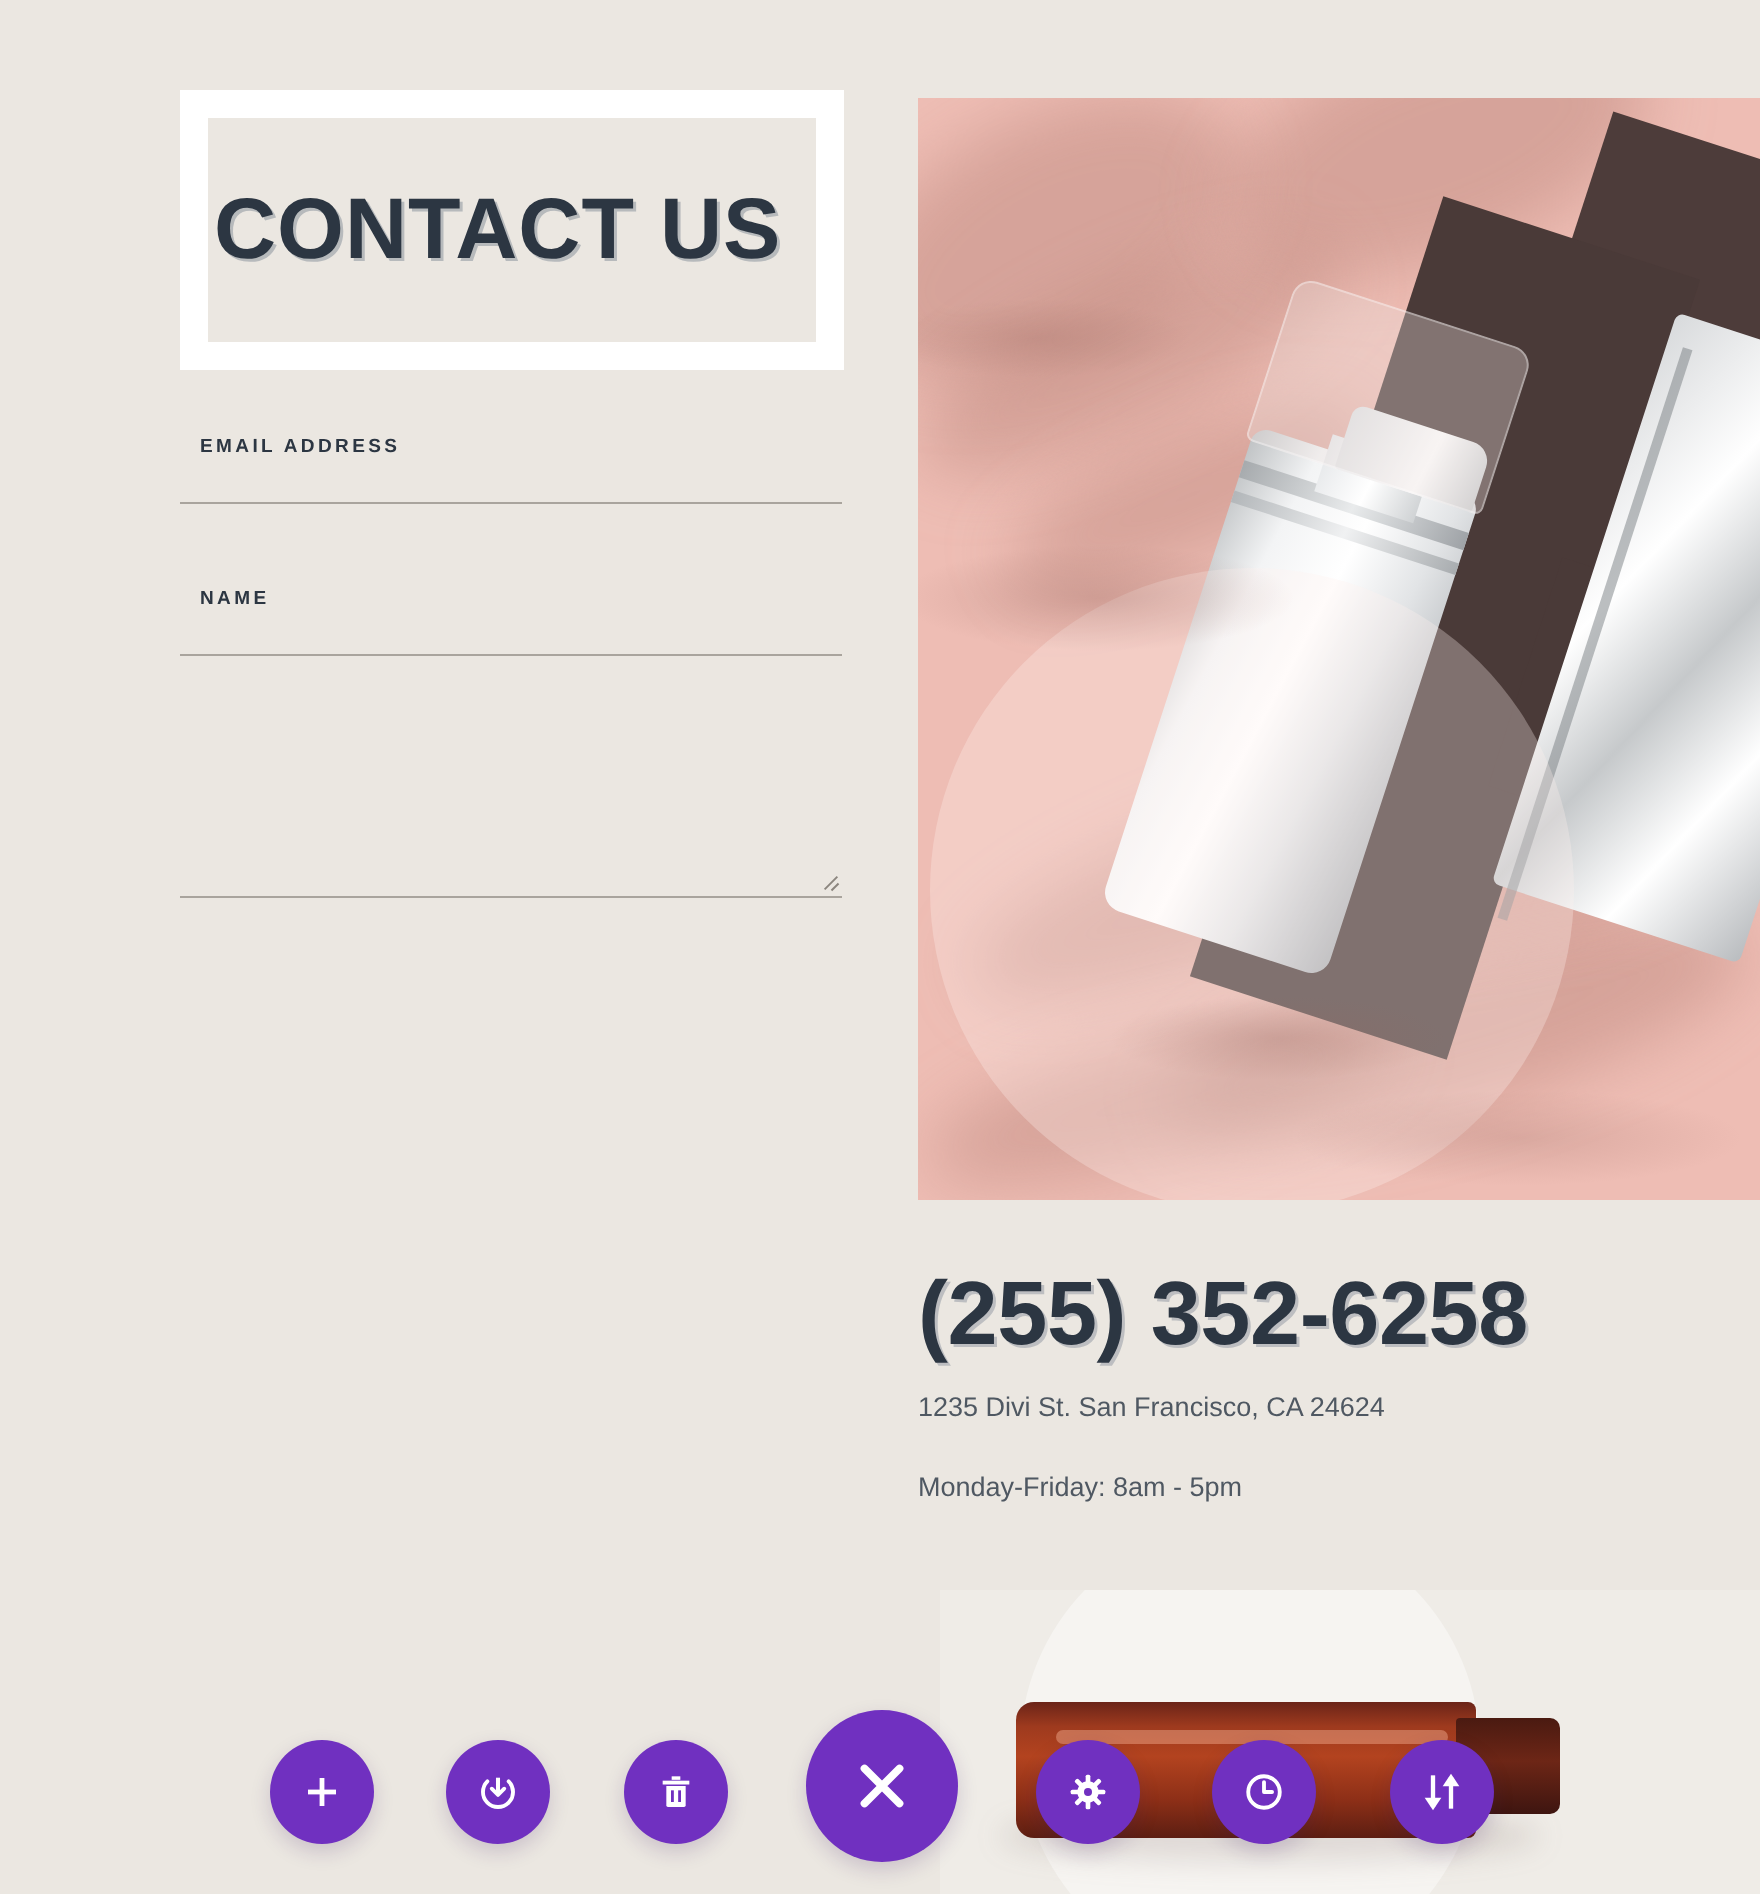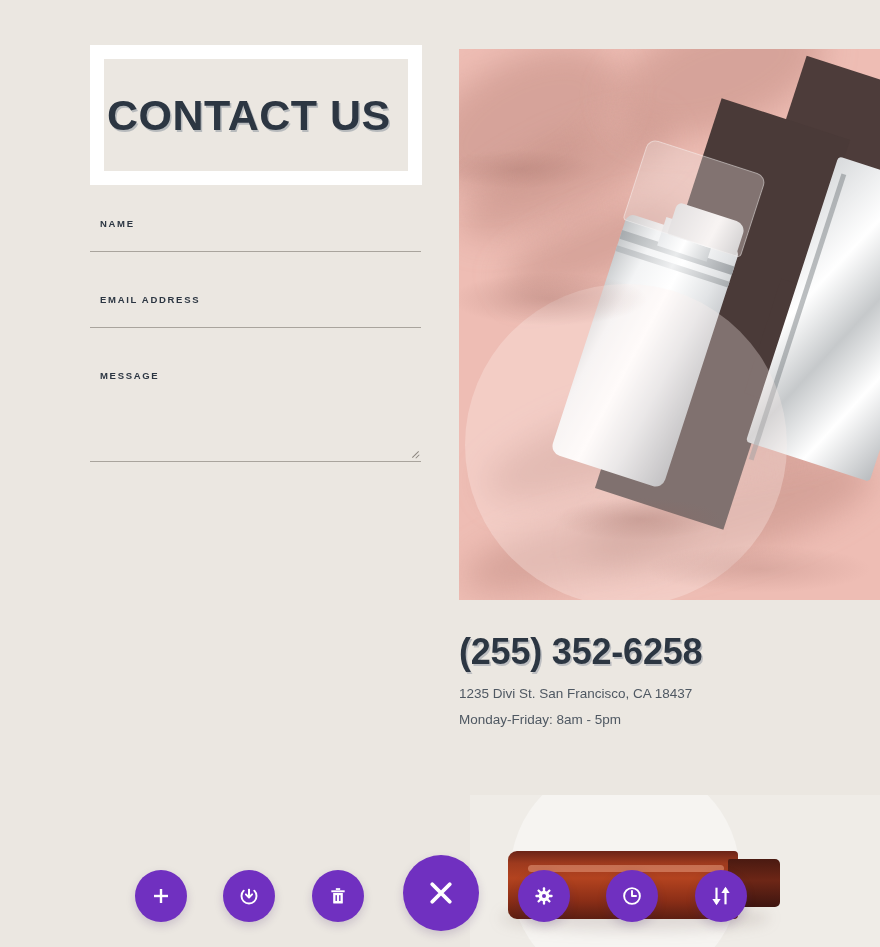--- a/index.html
+++ b/index.html
@@ -295,36 +295,36 @@
   .info-label {
     font-size: 9.5px;
     font-weight: 700;
     letter-spacing: 1.8px;
     color: #2c3642;
     text-transform: uppercase;
   }
 
   .phone-number {
     margin-top: 8px;
-    font-size: 36px;
+    font-size: 45px;
     font-weight: 700;
     letter-spacing: -0.2px;
     color: #2c3642;
     text-shadow: 1.5px 1.5px 0 rgba(120,130,145,0.40);
   }
 
   .visit-label { margin-top: 30px; }
 
   .info-line {
     margin-top: 11px;
     font-size: 13.5px;
     color: #4f5862;
     line-height: 1.5;
   }
-  .info-line + .info-line { margin-top: 6px; }
+  .info-line + .info-line { margin-top: 20px; }
 
   
   .bottom-photo {
     position: absolute;
     left: 470px;
     top: 795px;
     width: 410px;
     height: 152px;
     overflow: hidden;
     background: #efece7;
@@ -411,32 +411,31 @@
   <div class="left-col">
 
     <div class="heading-frame">
       <div class="heading-inner">
         <h1 class="page-title">CONTACT US</h1>
       </div>
     </div>
 
     <form class="form">
 
+      <div class="field field-email">
+        <label class="field-label">EMAIL ADDRESS</label>
+        <input class="field-input" type="email" value="" placeholder="" style="">
+      </div>
+
       <div class="field field-name">
         <label class="field-label">NAME</label>
         <input class="field-input" type="text" value="" placeholder="" style="">
       </div>
 
-      <div class="field field-email">
-        <label class="field-label">EMAIL ADDRESS</label>
-        <input class="field-input" type="email" value="" placeholder="" style="">
-      </div>
-
       <div class="field field-message">
-        <label class="field-label">MESSAGE</label>
         <textarea class="field-input" placeholder="" style=""></textarea>
         <span class="resize-grip">
           <i></i>
             <i></i>
         </span>
       </div>
 
 
     </form>
   </div>
@@ -472,21 +471,21 @@
       <div class="hp-circle"></div>
       <div class="hp-dapple"></div>
       <span class="sr">White pump bottle on pink background with leaf shadows</span>
     </div>
 
     <div class="info-block">
       <div class="phone-number">(255) 352-6258</div>
     </div>
 
     <div>
-      <div class="info-line">1235 Divi St. San Francisco, CA 18437</div>
+      <div class="info-line">1235 Divi St. San Francisco, CA 24624</div>
       <div class="info-line">Monday-Friday: 8am - 5pm</div>
     </div>
 
   </div>
 
   <div class="bottom-photo">
     <div class="bp-circle"></div>
     <div class="bp-shadow"></div>
     <div class="bp-bottle"></div>
     <div class="bp-bottle-hi"></div>

